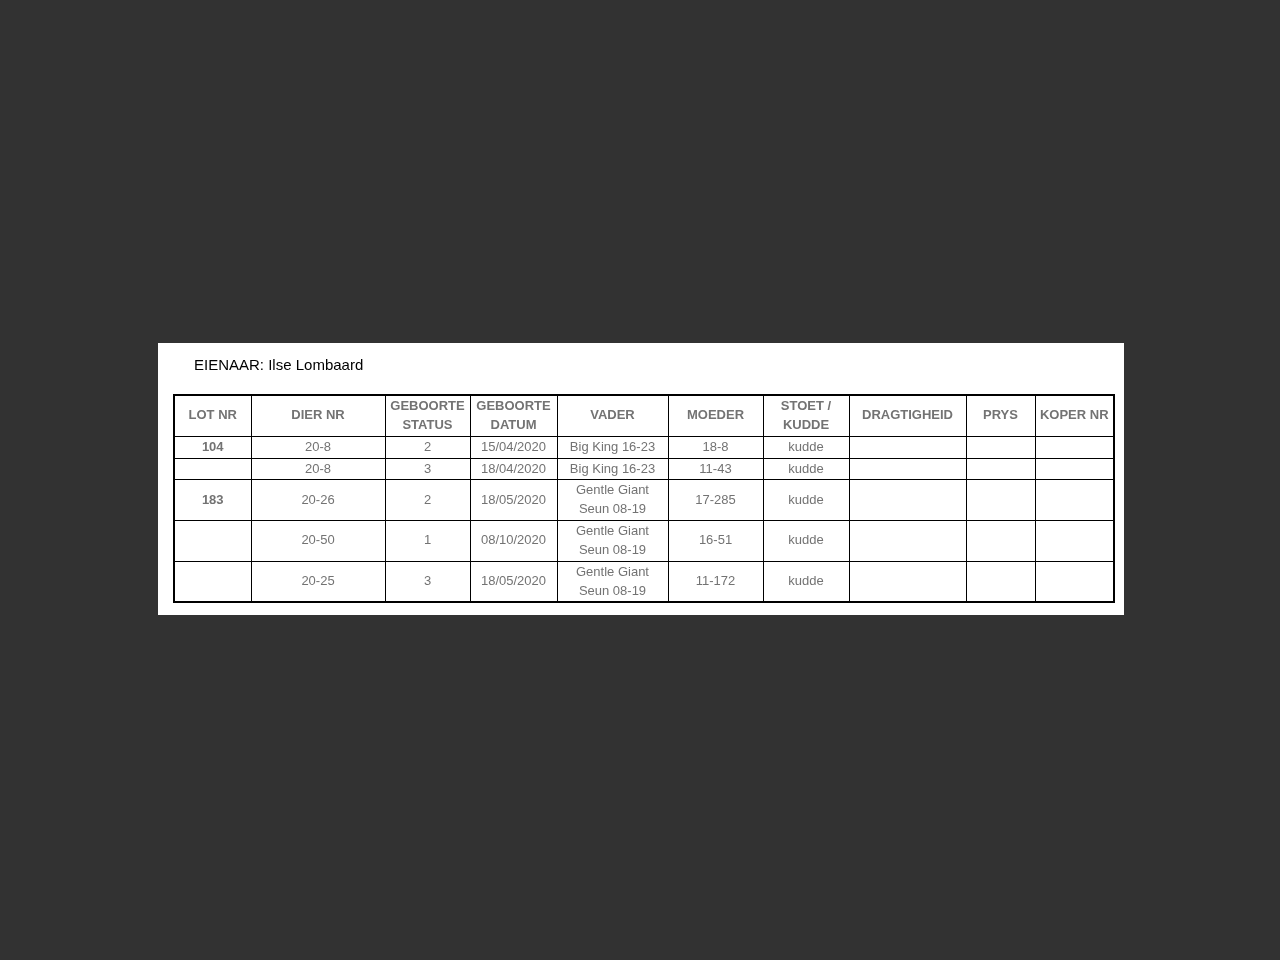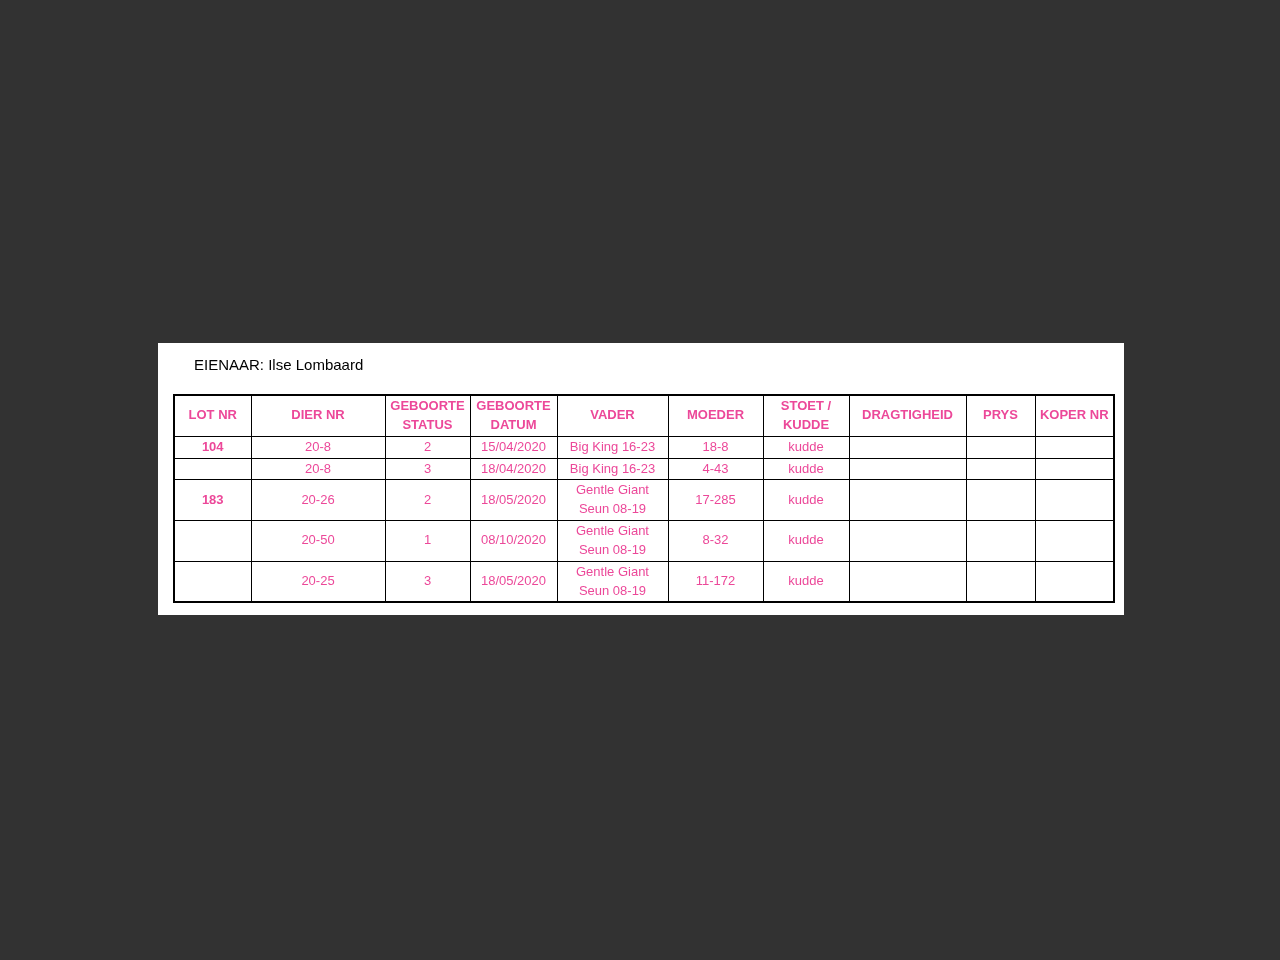--- a/index.html
+++ b/index.html
@@ -31,21 +31,21 @@
   }
   table.catalog {
     position: absolute;
     left: 15px;
     top: 51px;
     width: 940px;
     border-collapse: collapse;
     table-layout: fixed;
     border: 2px solid #000000;
     font-size: 13px;
-    color: #ec4899;
+    color: #737373;
   }
   table.catalog th, table.catalog td {
     border: 1px solid #000000;
     text-align: center;
     vertical-align: middle;
     padding: 1px 2px;
     line-height: 1.45;
     overflow: hidden;
   }
   table.catalog thead th {
@@ -113,21 +113,21 @@
         <td></td>
         <td></td>
         <td></td>
       </tr>
       <tr class="row-short">
         <td class="col-lot"></td>
         <td>20-8</td>
         <td>3</td>
         <td>18/04/2020</td>
         <td>Big King 16-23</td>
-        <td>4-43</td>
+        <td>11-43</td>
         <td>kudde</td>
         <td></td>
         <td></td>
         <td></td>
       </tr>
       <tr class="row-tall">
         <td class="col-lot">183</td>
         <td>20-26</td>
         <td>2</td>
         <td>18/05/2020</td>
@@ -137,21 +137,21 @@
         <td></td>
         <td></td>
         <td></td>
       </tr>
       <tr class="row-tall">
         <td class="col-lot"></td>
         <td>20-50</td>
         <td>1</td>
         <td>08/10/2020</td>
         <td>Gentle Giant Seun 08-19</td>
-        <td>8-32</td>
+        <td>16-51</td>
         <td>kudde</td>
         <td></td>
         <td></td>
         <td></td>
       </tr>
       <tr class="row-tall">
         <td class="col-lot"></td>
         <td>20-25</td>
         <td>3</td>
         <td>18/05/2020</td>

